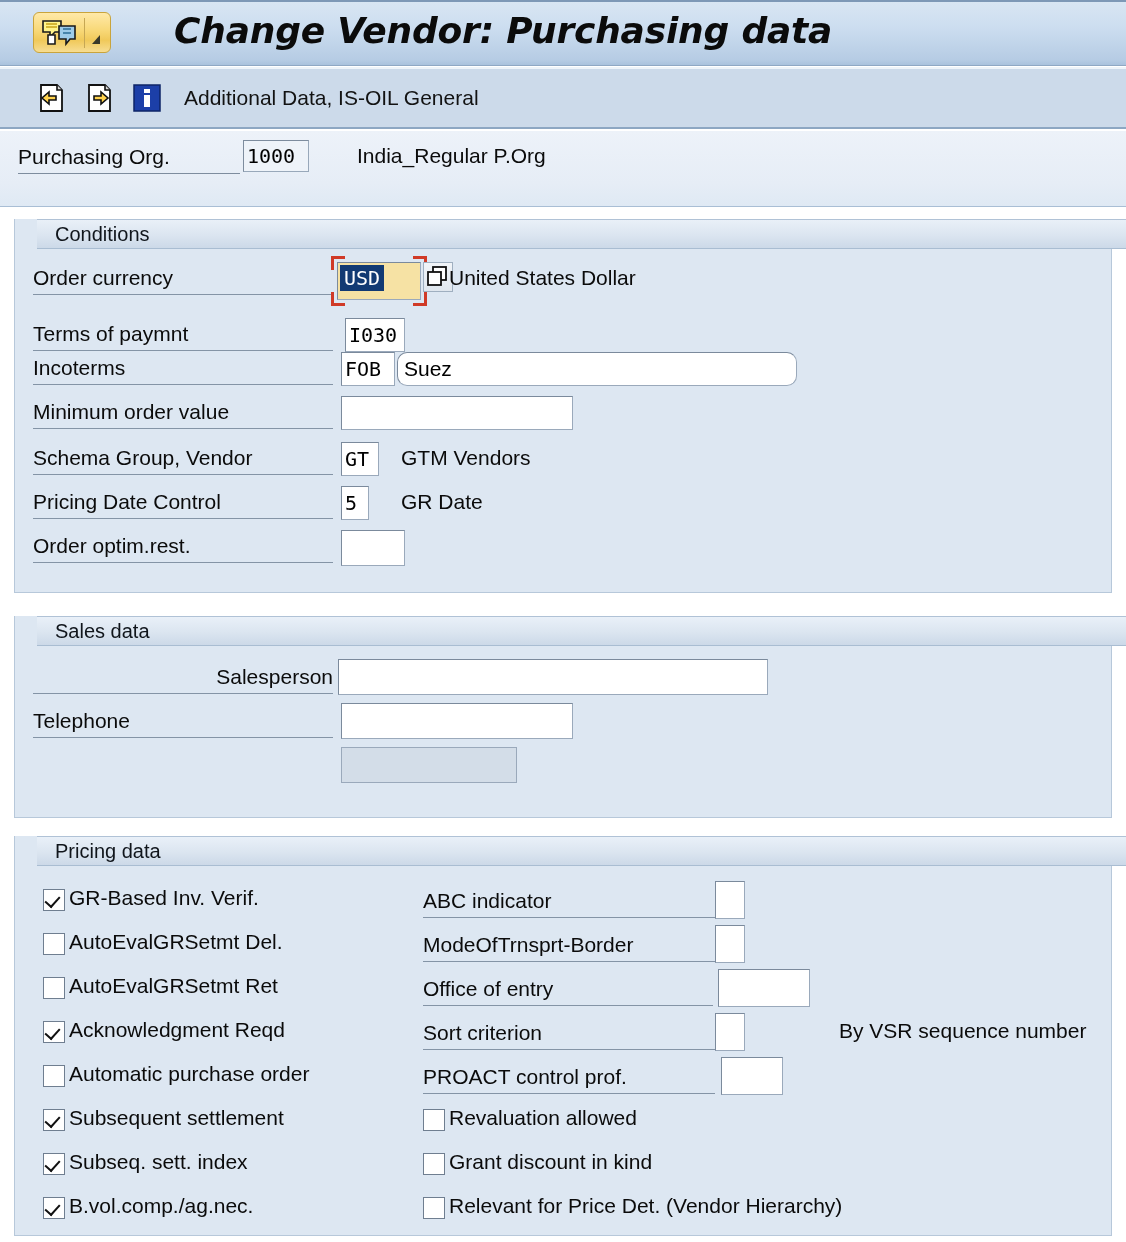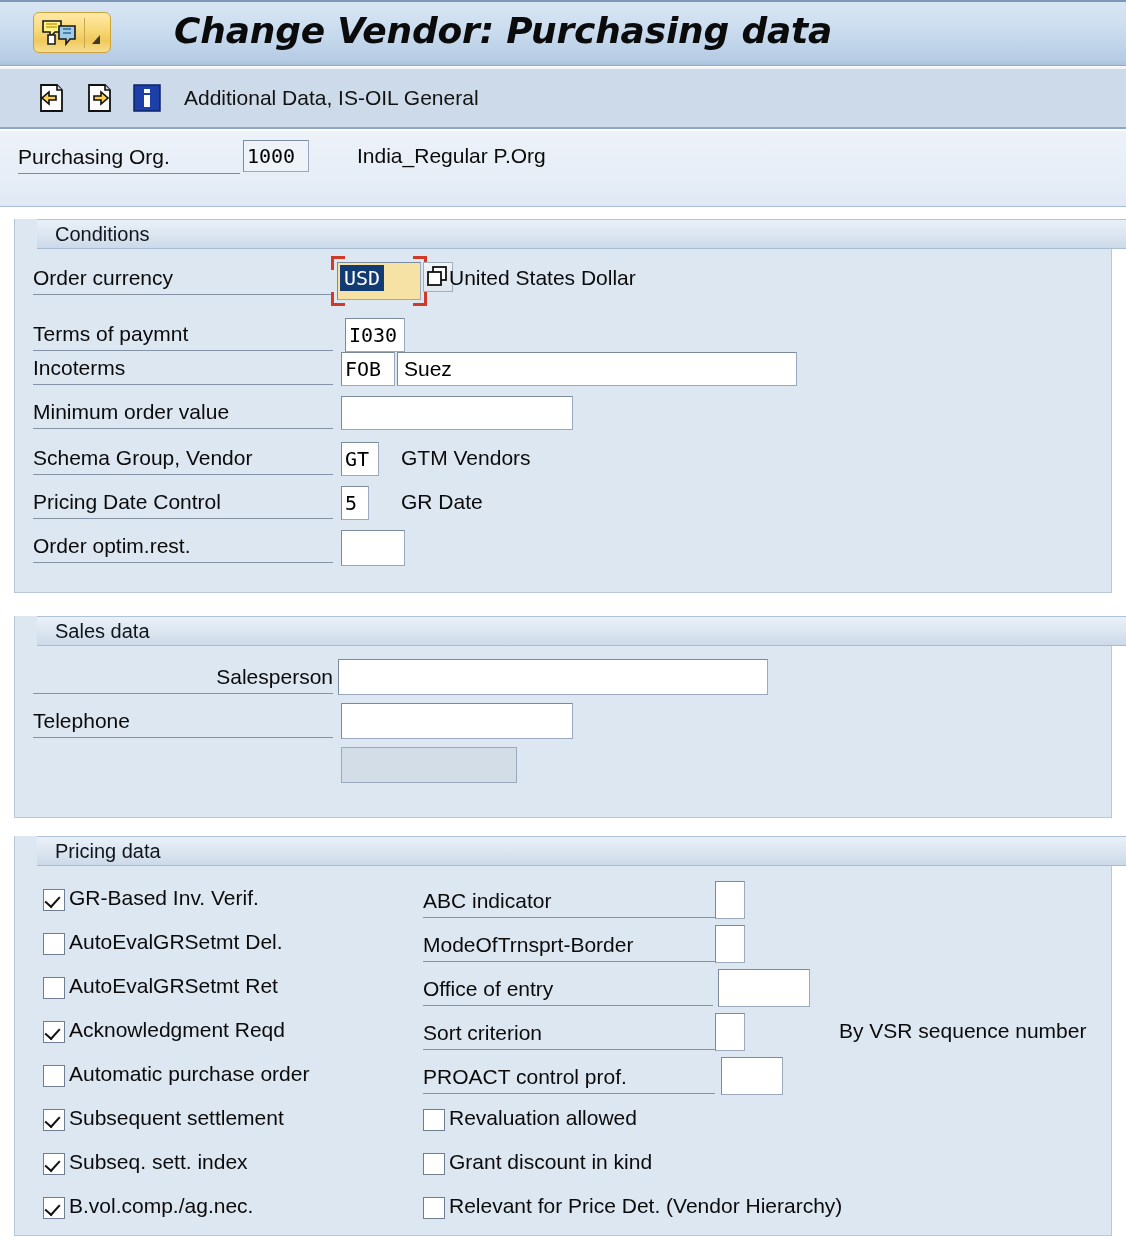--- a/index.html
+++ b/index.html
@@ -292,21 +292,21 @@
     </div>
 
     <div class="row" style="left:0; top:54px; width:100%;margin-top:12px;">
       <div class="flabel" style="left:18px; width:300px;">Terms of paymnt</div>
       <div class="finput" style="left:330px; top:2px; width:60px; height:34px; line-height:32px;">I030</div>
     </div>
 
     <div class="row" style="left:0; top:100px; width:100%;">
       <div class="flabel" style="left:18px; width:300px;">Incoterms</div>
       <div class="finput" style="left:326px; top:2px; width:54px; height:34px; line-height:32px;">FOB</div>
-      <div class="finput text" style="left:382px; top:2px; width:400px; height:34px; line-height:32px;">Suez</div>
+      <div class="finput text" style="left:382px; top:2px; width:400px; height:34px; line-height:32px;border-radius:10px;">Suez</div>
     </div>
 
     <div class="row" style="left:0; top:144px; width:100%;">
       <div class="flabel" style="left:18px; width:300px;">Minimum order value</div>
       <div class="finput" style="left:326px; top:2px; width:232px; height:34px; line-height:32px;"></div>
     </div>
 
     <div class="row" style="left:0; top:190px; width:100%;">
       <div class="flabel" style="left:18px; width:300px;">Schema Group, Vendor</div>
       <div class="finput" style="left:326px; top:2px; width:38px; height:34px; line-height:32px;">GT</div>

